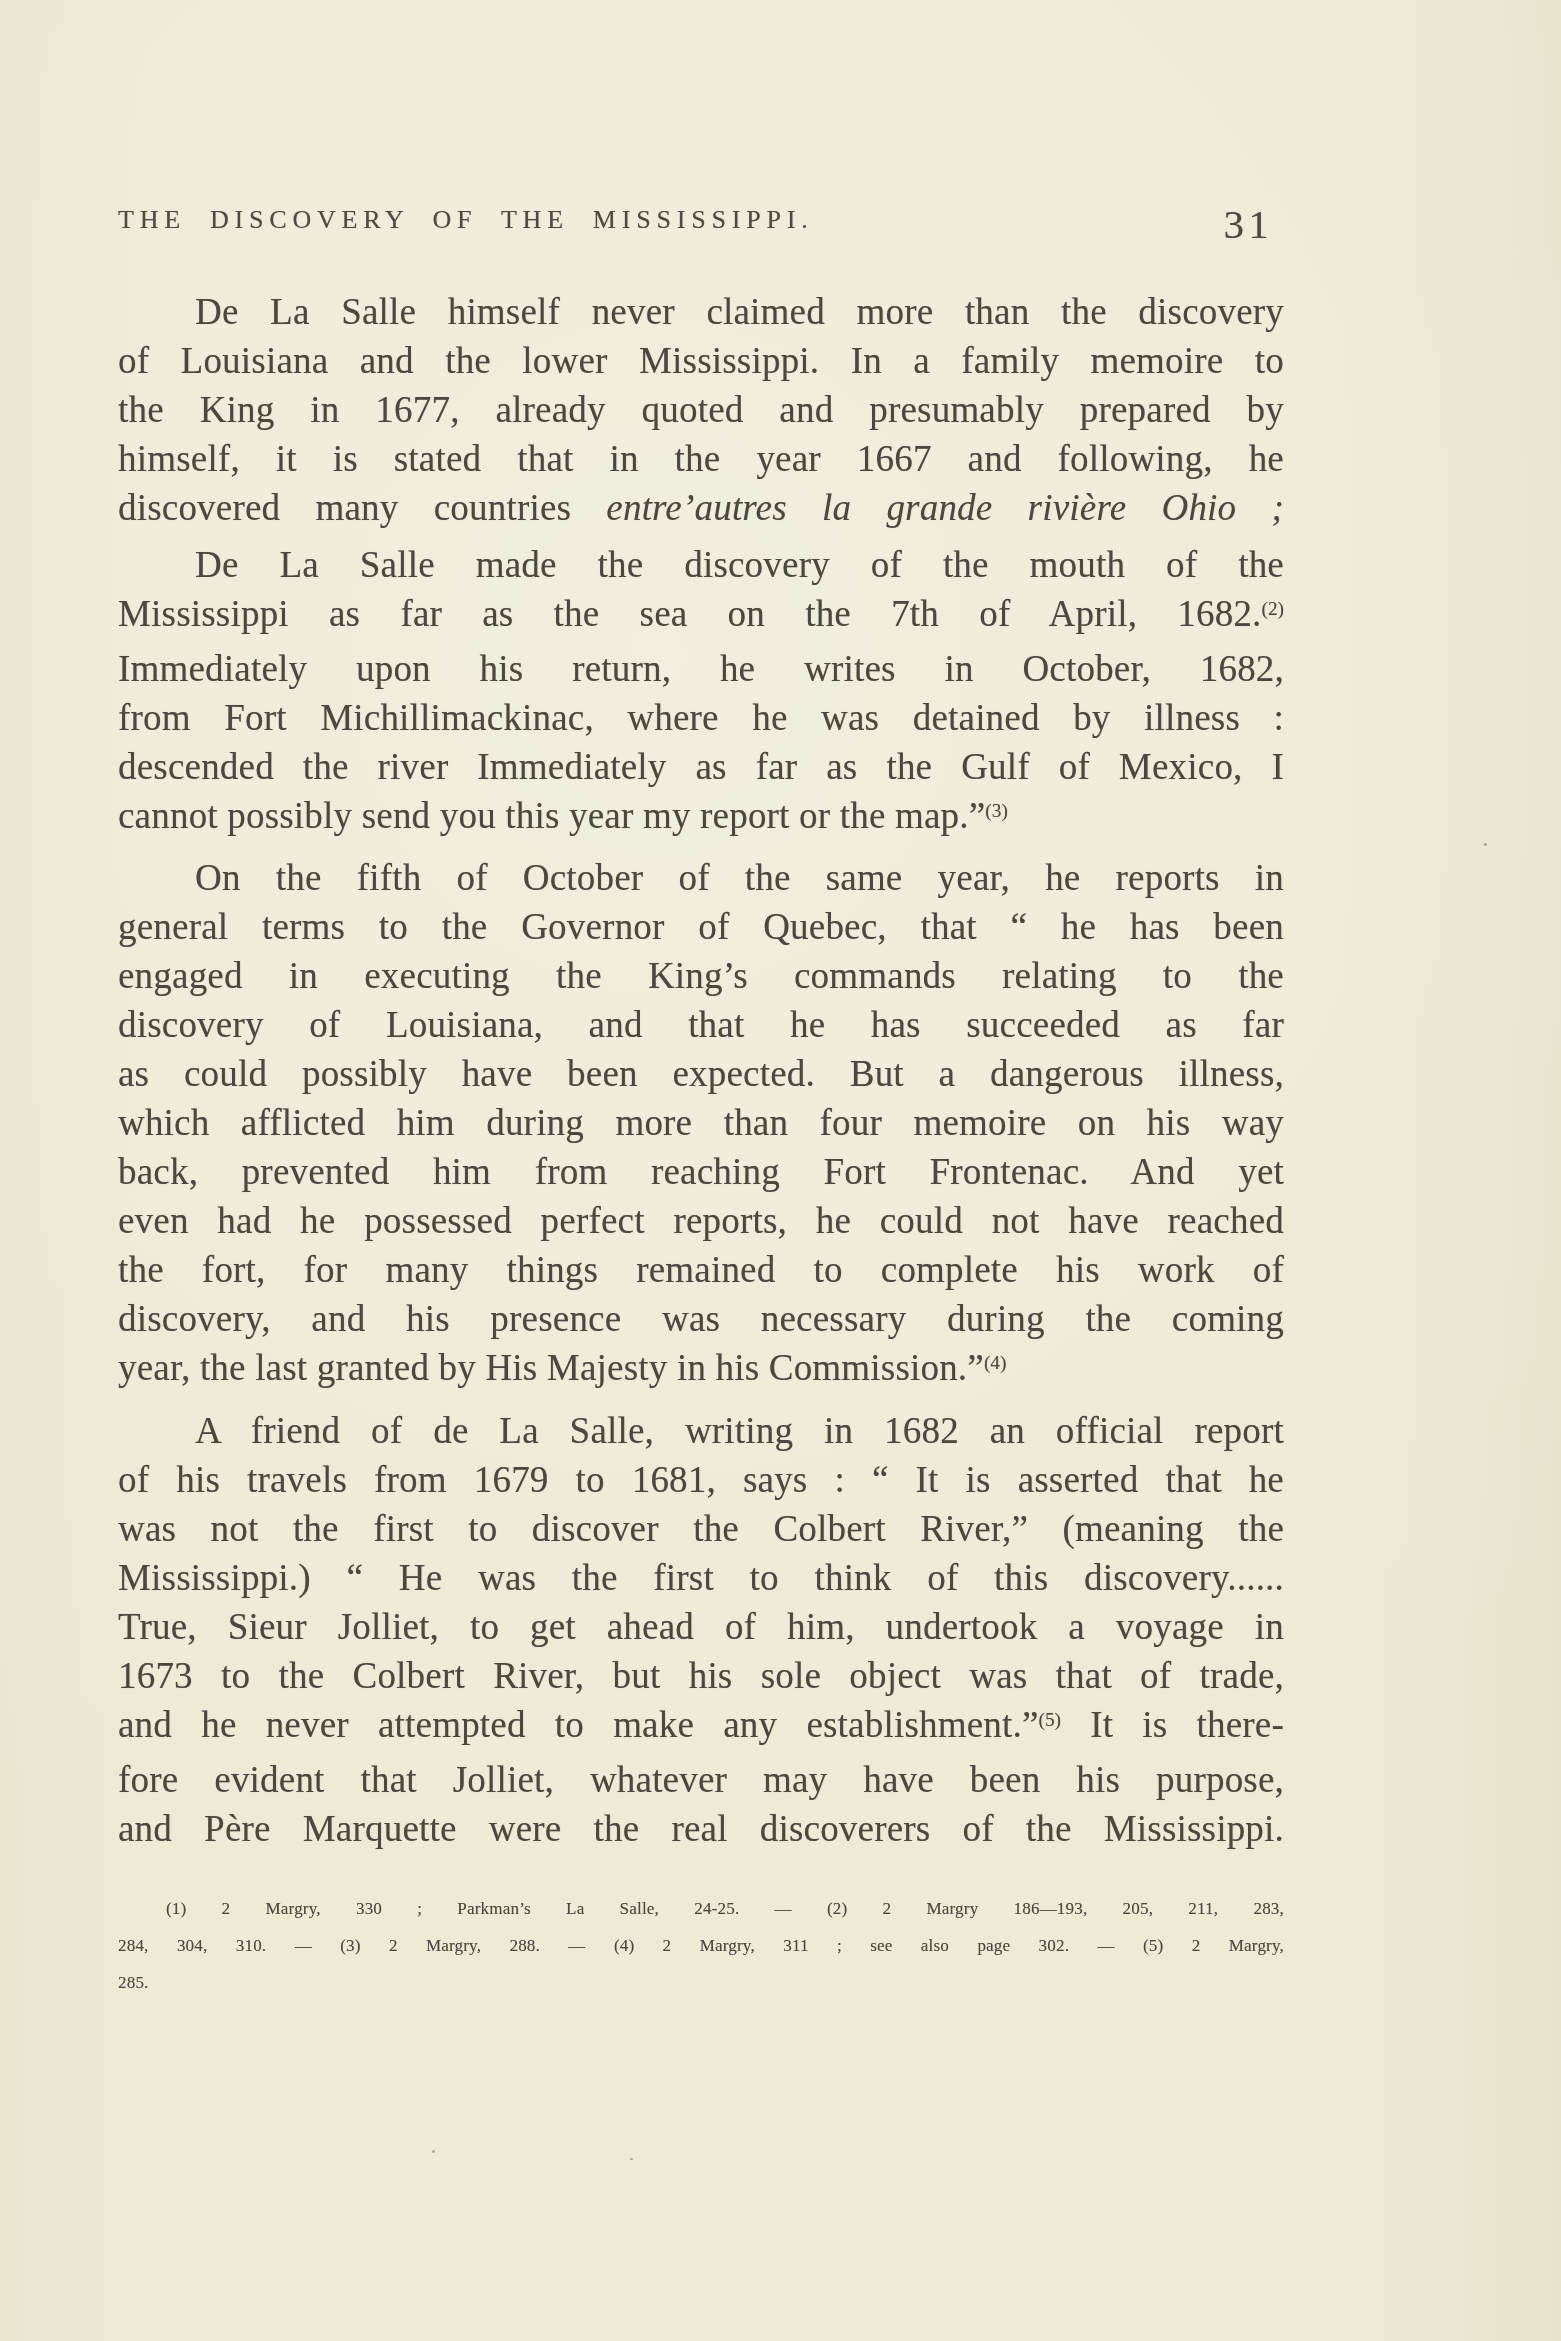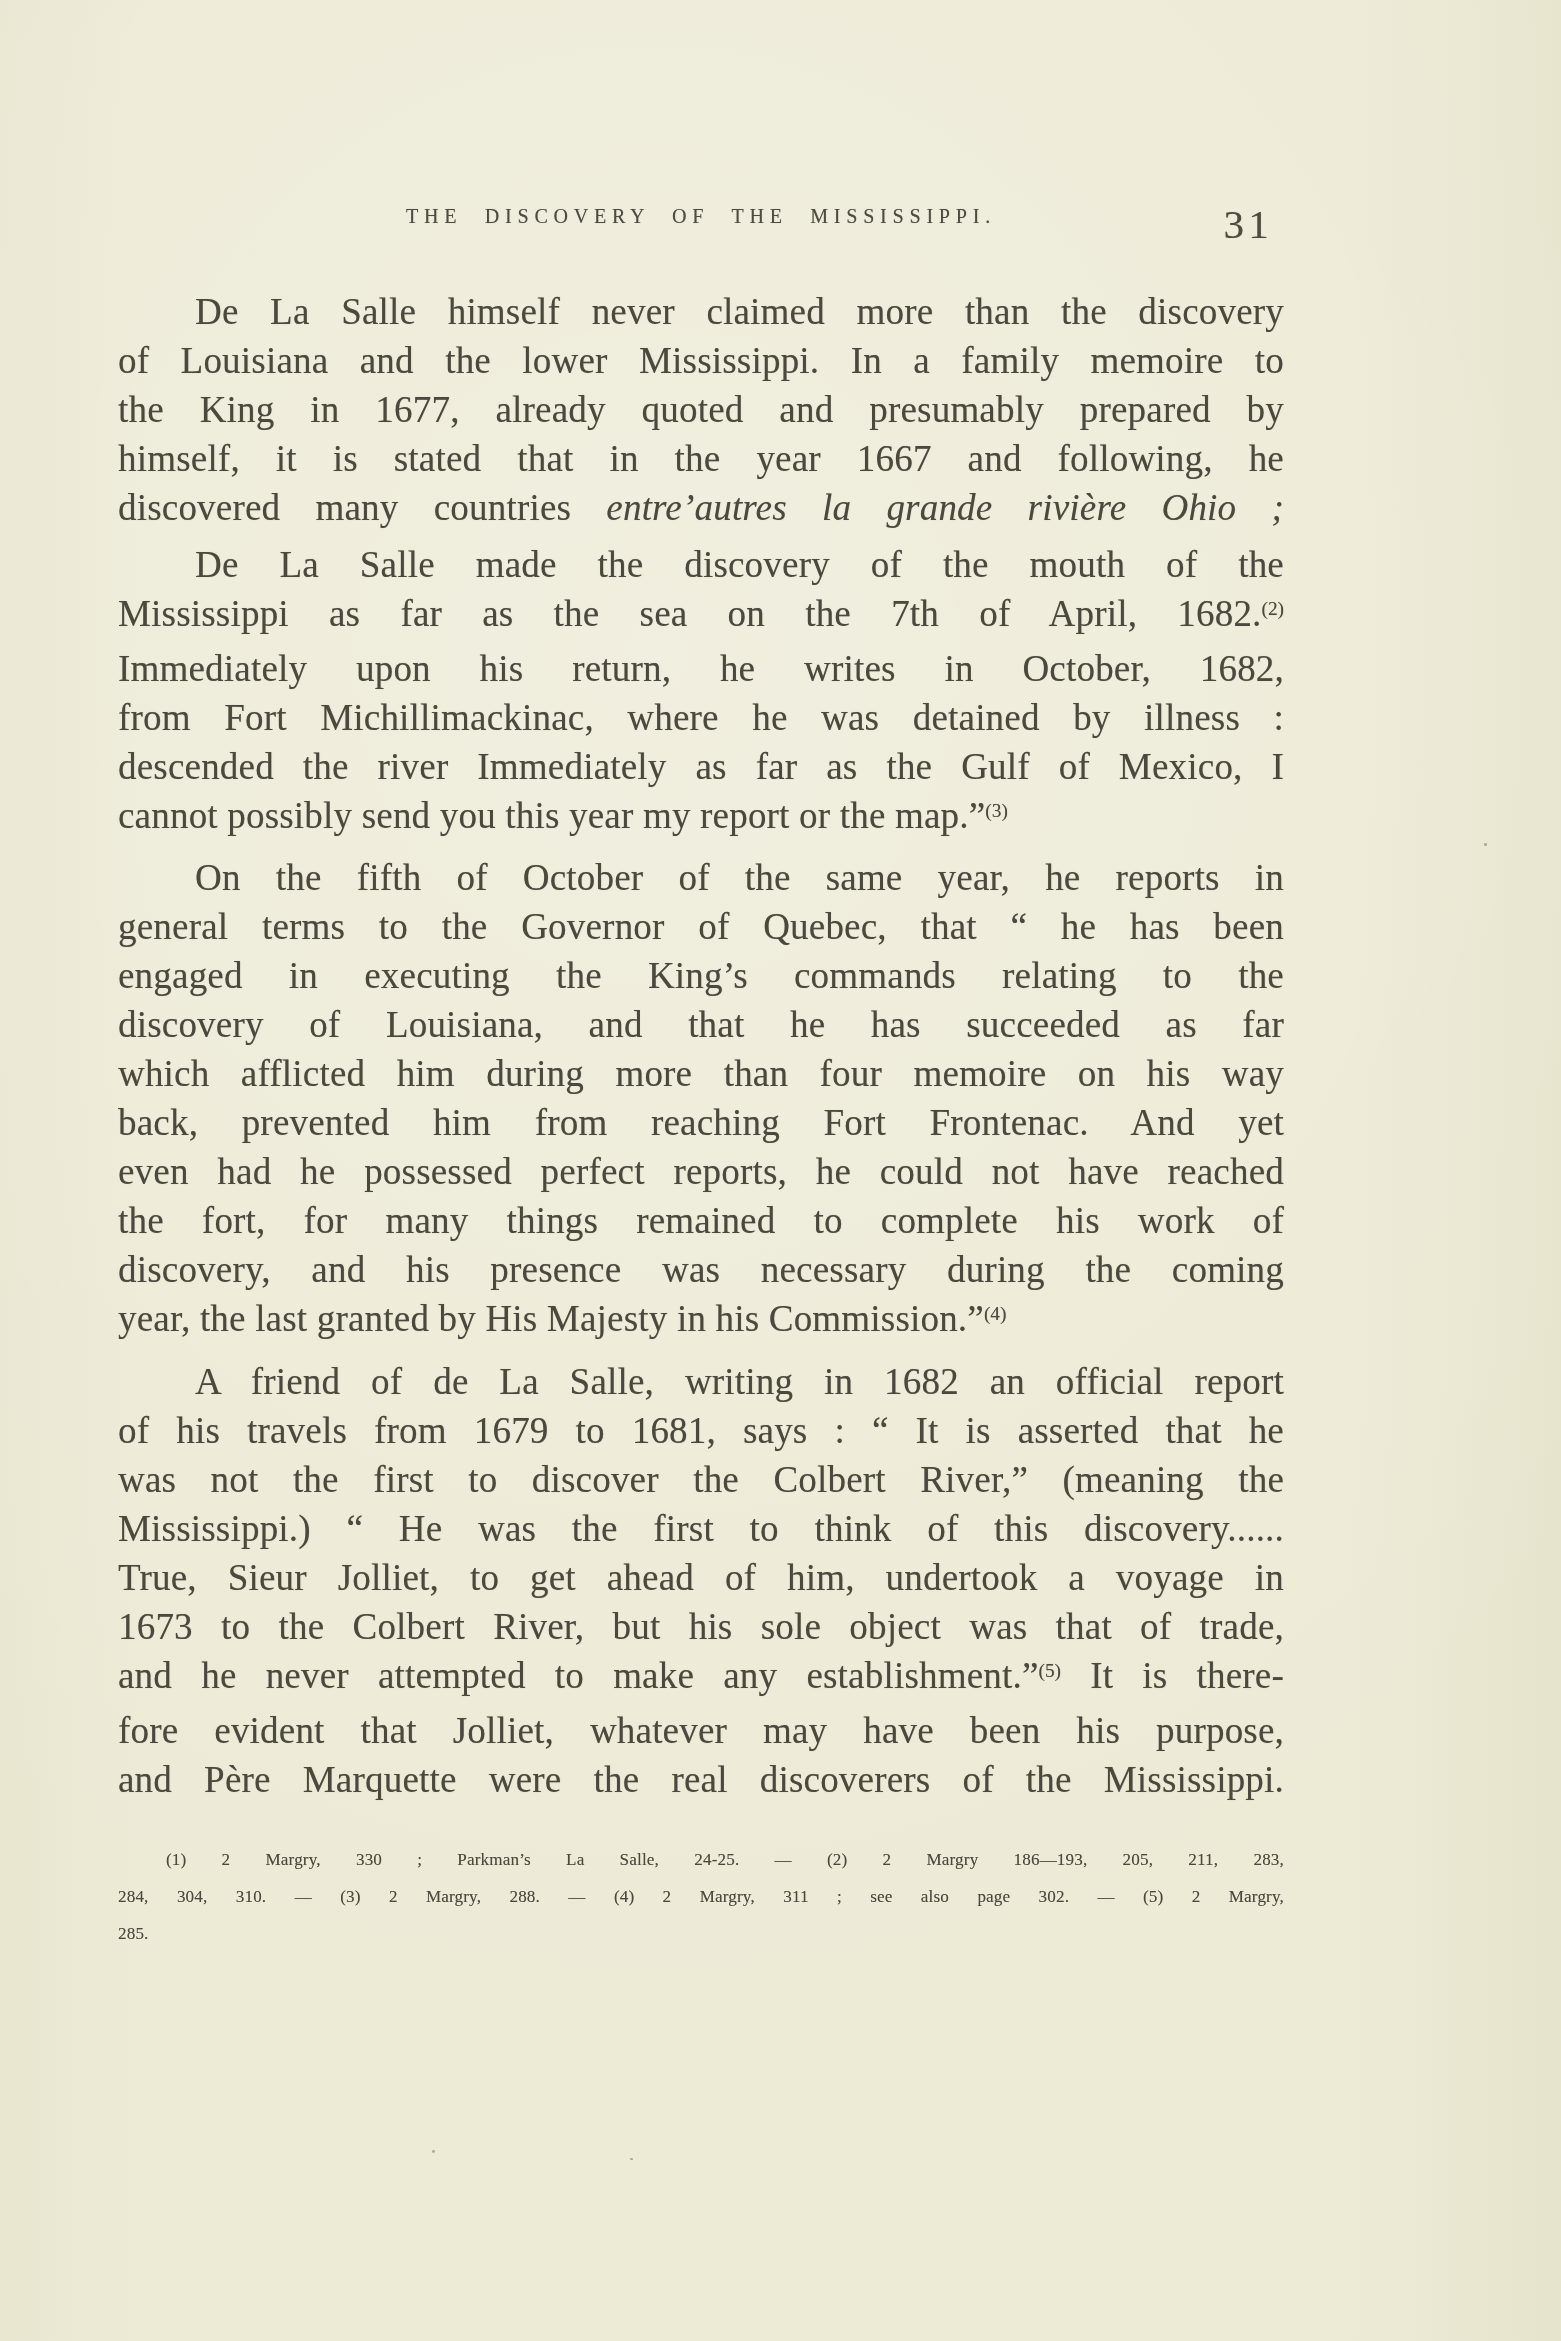--- a/index.html
+++ b/index.html
@@ -21,22 +21,22 @@
   .content {
     position: absolute;
     left: 118px;
     top: 205px;
     width: 1166px;
   }
 
   .header { position: relative; height: 43px; }
 
   .running-title {
-    text-align: center;
-    font-size: 20px;
+    text-align: left;
+    font-size: 26px;
     letter-spacing: 5.8px;
     word-spacing: 11.7px;
     color: #4e4b41;
     text-shadow: 0.2px 0.2px 0.7px rgba(80,76,66,0.45);
   }
 
   .page-number {
     position: absolute;
     right: 11px;
     top: -5px;
@@ -112,20 +112,21 @@
           <div class="line just"><span>Immediately upon his return, he writes in October, 1682,</span></div>
           <div class="line just"><span>from Fort Michillimackinac, where he was detained by illness :</span></div>
           <div class="line just"><span>descended the river Immediately as far as the Gulf of Mexico, I</span></div>
           <div class="line"><span>cannot possibly send you this year my report or the map.”</span><span class="fnref">(3)</span></div>
         </div>
         <div class="para">
           <div class="line just indent"><span>On the fifth of October of the same year, he reports in</span></div>
           <div class="line just"><span>general terms to the Governor of Quebec, that “ he has been</span></div>
           <div class="line just"><span>engaged in executing the King’s commands relating to the</span></div>
           <div class="line just"><span>discovery of Louisiana, and that he has succeeded as far</span></div>
+          <div class="line just"><span>as could possibly have been expected.  But a dangerous illness,</span></div>
           <div class="line just"><span>which afflicted him during more than four memoire on his way</span></div>
           <div class="line just"><span>back, prevented him from reaching Fort Frontenac.  And yet</span></div>
           <div class="line just"><span>even had he possessed perfect reports, he could not have reached</span></div>
           <div class="line just"><span>the fort, for many things remained to complete his work of</span></div>
           <div class="line just"><span>discovery, and his presence was necessary during the coming</span></div>
           <div class="line"><span>year, the last granted by His Majesty in his Commission.”</span><span class="fnref">(4)</span></div>
         </div>
         <div class="para">
           <div class="line just indent"><span>A friend of de La Salle, writing in 1682 an official report</span></div>
           <div class="line just"><span>of his travels from 1679 to 1681, says :  “ It is asserted that he</span></div>

